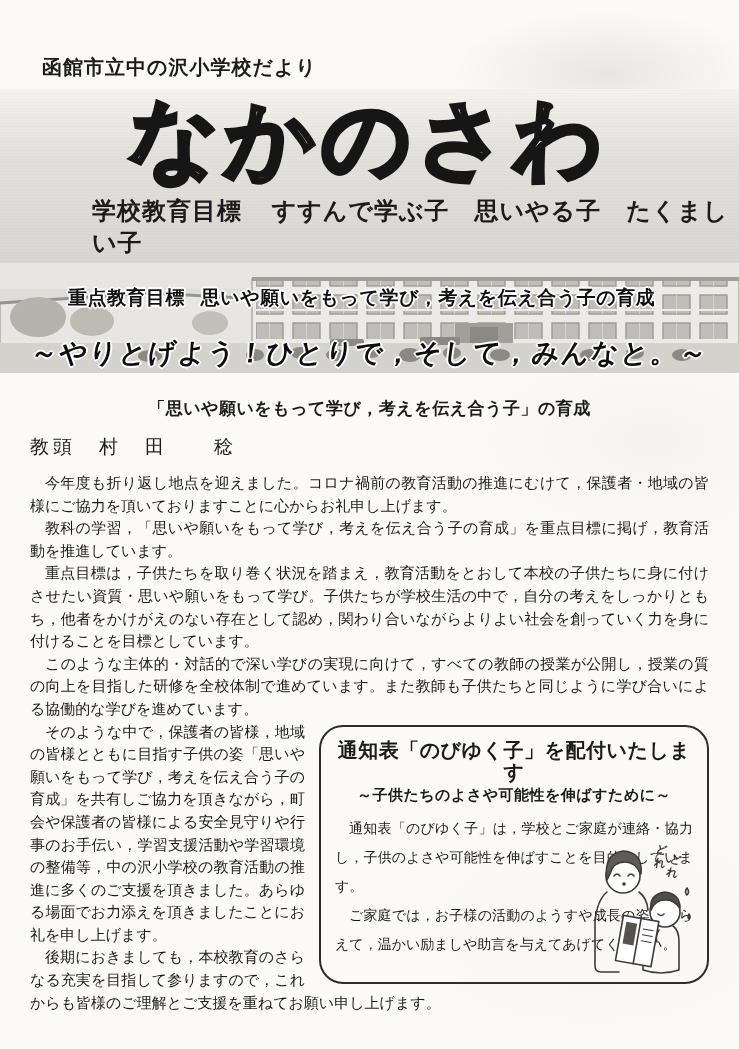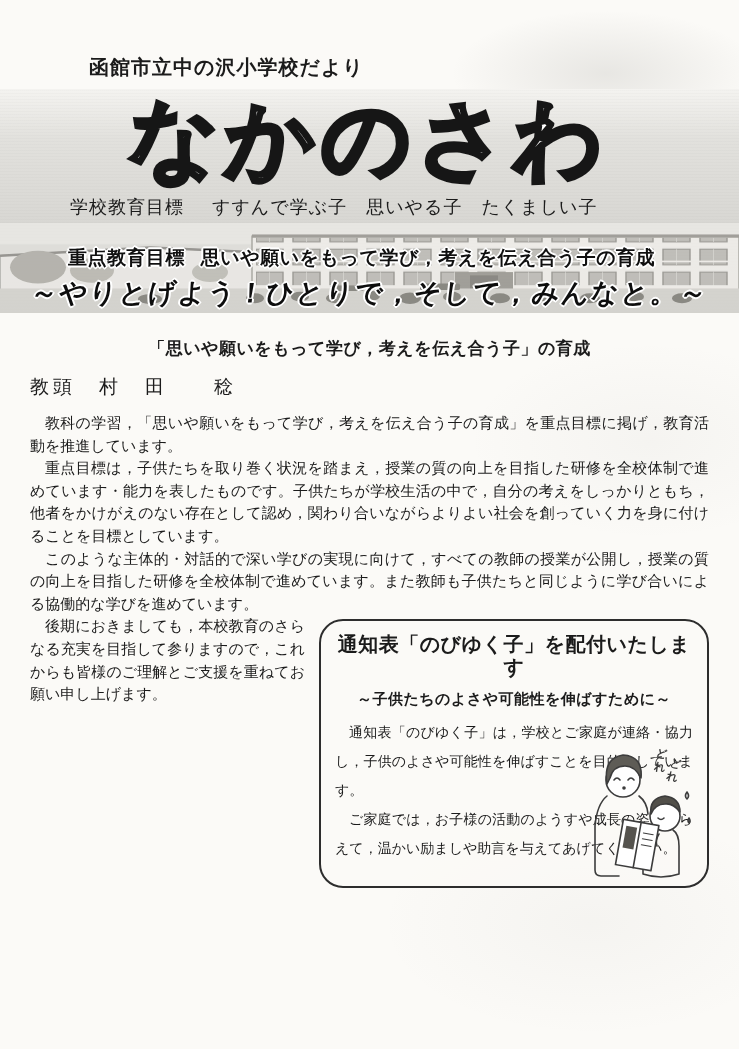--- a/index.html
+++ b/index.html
@@ -13,46 +13,45 @@
       radial-gradient(300px 160px at 80% 88%, rgba(130,128,122,.05), transparent 70%),
       #fbfaf7;
     font-family:"Liberation Sans", sans-serif;
     color:#1b1b1b;
     overflow:hidden;
   }
   
   .mast-row{
     display:flex;justify-content:space-between;align-items:flex-end;
     padding:54px 46px 0 42px;
-    margin-left:47px;
   }
   .school-name{font-size:20px;font-weight:bold;letter-spacing:1px;}
   .issue-date{font-size:15px;font-weight:bold;letter-spacing:1px;}
   .masthead-band{
     margin-top:8px;
     background:
       repeating-linear-gradient(0deg, rgba(0,0,0,.015) 0 1px, transparent 1px 3px),
       linear-gradient(#f4f3f0 0%, #e2e1dd 22%, #d8d7d3 60%, #d3d2ce 100%);
   }
   .big-title{
     text-align:center;
     font-size:88px;line-height:96px;
     font-weight:800;letter-spacing:6px;
     color:#fff;
     -webkit-text-stroke:4px #161616;
     text-stroke:4px #161616;
     transform:skewX(-2deg);
     padding-top:2px;
   }
   .goal-line{
-    padding:8px 0 4px 70px;
-    font-size:18px;font-weight:normal;letter-spacing:1px;
+    padding:8px 0 4px 92px;
+    font-size:24px;font-weight:bold;letter-spacing:1px;
   }
   .goal-line .lbl{margin-right:22px;}
-  .photo-strip{position:relative;height:90px;}
+  .photo-strip{position:relative;height:110px;}
   .photo-strip svg{position:absolute;inset:0;width:100%;height:100%;opacity:.85;}
   .outline-white{
     text-shadow:-2px 0 0 #fff,2px 0 0 #fff,0 -2px 0 #fff,0 2px 0 #fff,
       -1px -1px 0 #fff,1px -1px 0 #fff,-1px 1px 0 #fff,1px 1px 0 #fff;
   }
   .priority-goal{
     position:absolute;left:68px;top:22px;
     font-size:19px;font-weight:bold;letter-spacing:.5px;color:#101010;
   }
   .priority-goal .lbl{margin-right:10px;}
@@ -90,21 +89,20 @@
     border-radius:24px;
     padding:12px 14px 10px;
     background:rgba(251,250,247,.6);
     font-family:"Liberation Sans", sans-serif;
   }
   .notice-title{
     text-align:center;font-size:20px;font-weight:800;letter-spacing:.5px;
   }
   .notice-subtitle{
     text-align:center;font-size:15px;font-weight:800;letter-spacing:.5px;
-    margin-top:9px;
   }
   .notice-body{position:relative;margin-top:8px;min-height:158px;}
   .notice-body p{
     margin:0;text-indent:1em;
     font-size:14px;line-height:29px;text-align:justify;
   }
   .notice-body p:first-child{padding-right:0;}
   .notice-body p:last-child{padding-right:108px;}
   .illus{
     position:absolute;right:-4px;bottom:-4px;
@@ -192,22 +190,23 @@
         <div class="slogan outline-white">～やりとげよう！ひとりで，そして，みんなと。～</div>
       </div>
     </div>
   </header>
 
   <main class="article">
     <h1 class="article-title">「思いや願いをもって学び，考えを伝え合う子」の育成</h1>
     <div class="article-author">教頭　村　田　　稔</div>
 
     <div class="body-text">
+      <p>今年度も折り返し地点を迎えました。コロナ禍前の教育活動の推進にむけて，保護者・地域の皆様にご協力を頂いておりますことに心からお礼申し上げます。</p>
       <p>教科の学習，「思いや願いをもって学び，考えを伝え合う子の育成」を重点目標に掲げ，教育活動を推進しています。</p>
-      <p>重点目標は，子供たちを取り巻く状況を踏まえ，授業の質の向上を目指した研修を全校体制で進めています・能力を表したものです。子供たちが学校生活の中で，自分の考えをしっかりともち，他者をかけがえのない存在として認め，関わり合いながらよりよい社会を創っていく力を身に付けることを目標としています。</p>
+      <p>重点目標は，子供たちを取り巻く状況を踏まえ，教育活動をとおして本校の子供たちに身に付けさせたい資質・思いや願いをもって学び。子供たちが学校生活の中で，自分の考えをしっかりともち，他者をかけがえのない存在として認め，関わり合いながらよりよい社会を創っていく力を身に付けることを目標としています。</p>
       <p>このような主体的・対話的で深い学びの実現に向けて，すべての教師の授業が公開し，授業の質の向上を目指した研修を全校体制で進めています。また教師も子供たちと同じように学び合いによる協働的な学びを進めています。</p>
 
       <section class="notice-box">
         <div class="notice-title">通知表「のびゆく子」を配付いたします</div>
         <div class="notice-subtitle">～子供たちのよさや可能性を伸ばすために～</div>
         <div class="notice-body">
           <p>通知表「のびゆく子」は，学校とご家庭が連絡・協力し，子供のよさや可能性を伸ばすことを目的としています。</p>
           <p>ご家庭では，お子様の活動のようすや成長の姿をとらえて，温かい励ましや助言を与えてあげてください。</p>
 
           <div class="illus">
@@ -241,18 +240,19 @@
 
                 <path d="M102,50 q3,4 0,7 q-3,-3 0,-7 Z" fill="#fff"></path>
                 <path d="M104,76 q2,3 0,5 q-2,-2 0,-5 Z" fill="#fff"></path>
               </g>
               <text x="43.5" y="104" font-size="7" fill="#ffffff" style="writing-mode:vertical-rl;font-family:'Liberation Sans',sans-serif;">通知表</text>
             </svg>
           </div>
         </div>
       </section>
 
+      <p>そのような中で，保護者の皆様，地域の皆様とともに目指す子供の姿「思いや願いをもって学び，考えを伝え合う子の育成」を共有しご協力を頂きながら，町会や保護者の皆様による安全見守りや行事のお手伝い，学習支援活動や学習環境の整備等，中の沢小学校の教育活動の推進に多くのご支援を頂きました。あらゆる場面でお力添えを頂きましたことにお礼を申し上げます。</p>
       <p>後期におきましても，本校教育のさらなる充実を目指して参りますので，これからも皆様のご理解とご支援を重ねてお願い申し上げます。</p>
       <div class="clearfix"></div>
     </div>
   </main>
 
 </div>
 
 </body></html>

